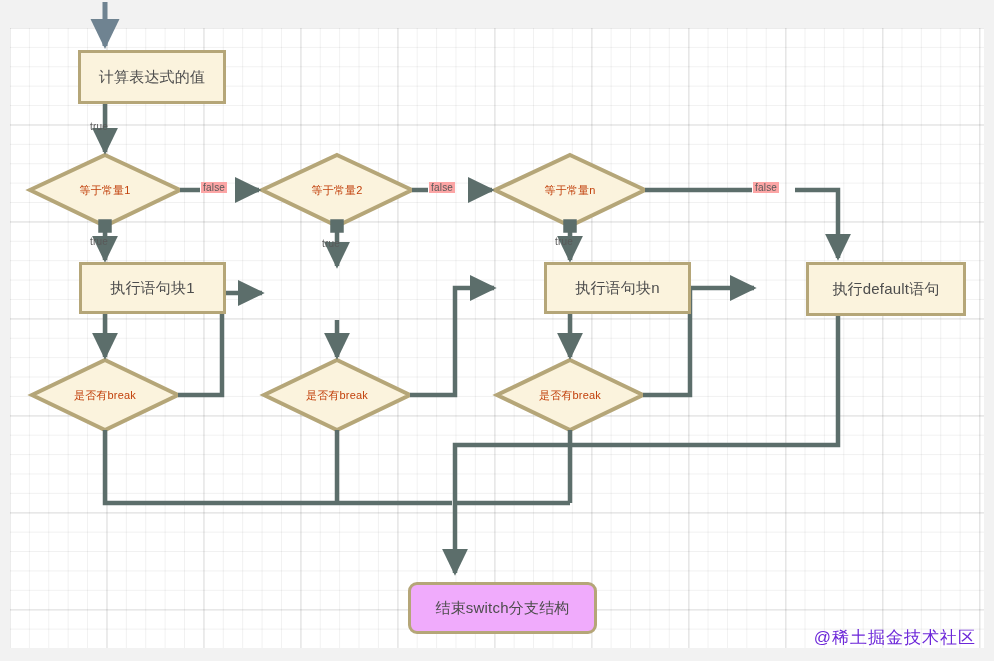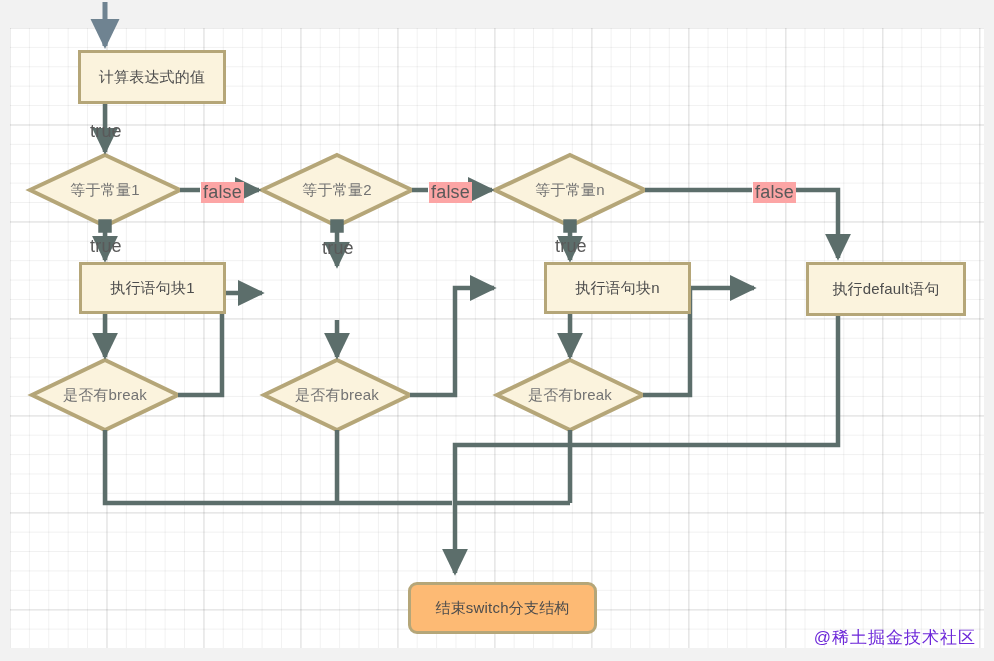--- a/index.html
+++ b/index.html
@@ -51,44 +51,44 @@
     line-height: 1.1;
     white-space: nowrap;
     letter-spacing: 0.2px;
     margin-left: 48px;
   }
   .proc {
     background: #fbf3dd;
     border: 3px solid #b5a678;
   }
   .proc-round {
-    background: #fdba74;
+    background: #f0abfc;
     border: 3px solid #b5a678;
     border-radius: 9px;
   }
   .diamond-wrap {
     position: absolute;
   }
   .diamond-wrap .dlabel {
     position: absolute;
     left: 0; top: 0;
     width: 100%; height: 100%;
     display: flex;
     align-items: center;
     justify-content: center;
-    color: #737373;
-    font-size: 15px;
+    color: #c2410c;
+    font-size: 11px;
     white-space: nowrap;
     letter-spacing: 0.2px;
     pointer-events: none;
   }
   .edge-label {
     position: absolute;
     color: #595959;
-    font-size: 18px;
+    font-size: 10px;
     background: transparent;
     white-space: nowrap;
     letter-spacing: 0.2px;
   }
   .edge-label.on-line {
     background: #fca5a5;
     padding: 0 2px;
   }
   .watermark {
     position: absolute;

